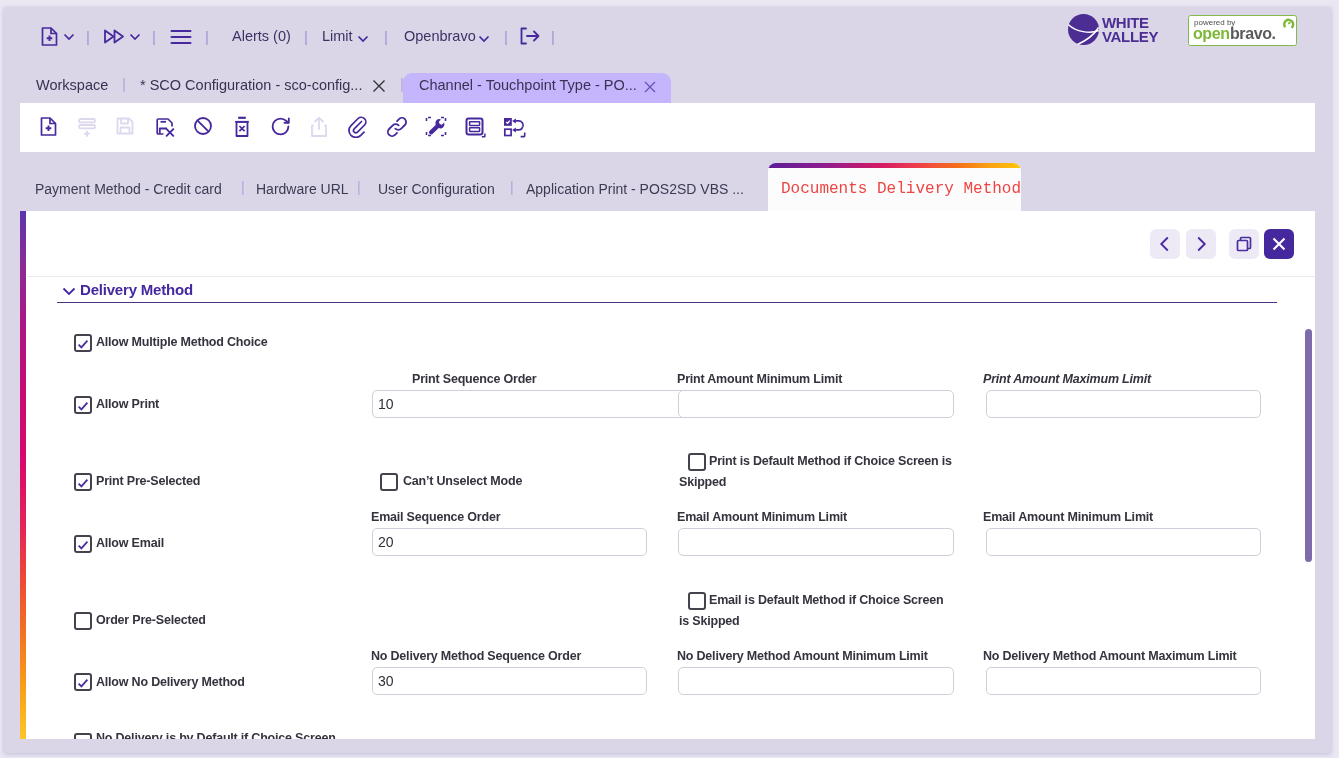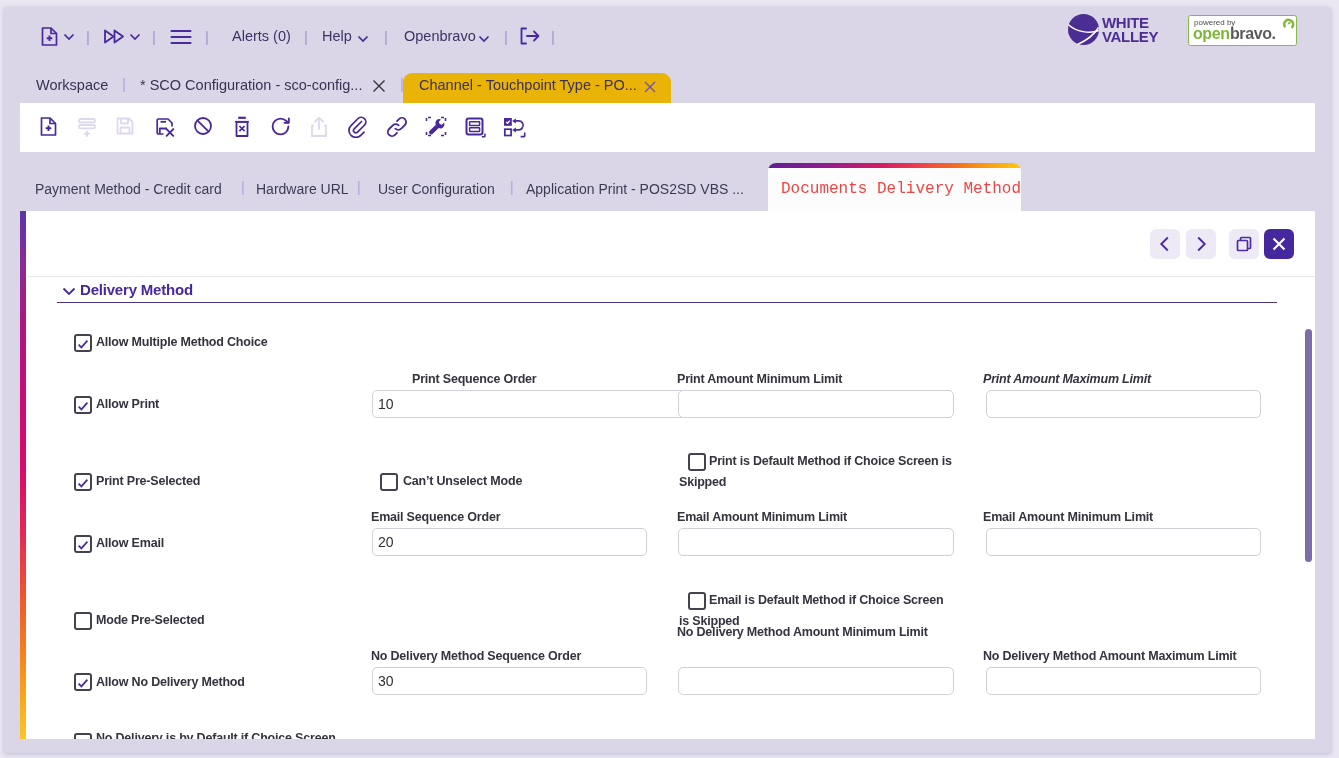--- a/index.html
+++ b/index.html
@@ -9,21 +9,21 @@
 .abs { position:absolute; }
 
 .menu { position:absolute; left:0; top:0; width:100%; height:58px; color:#3d3264; font-size:14.5px; }
 .menu .sep { position:absolute; top:21px; color:#a392d2; font-size:15px; }
 .mi { position:absolute; top:21px; }
 svg.ic { display:block; }
 
 .tabs { position:absolute; left:0; top:58px; width:100%; height:38px; font-size:14.5px; color:#3a3153; }
 .tabtxt { position:absolute; top:12px; white-space:nowrap; }
 .tabsep { position:absolute; top:10px; color:#b3a3dd; font-size:15px; }
-.activetab { position:absolute; left:399px; top:8px; width:268px; height:30px; background:#eab308; border-radius:9px 9px 0 0; }
+.activetab { position:absolute; left:399px; top:8px; width:268px; height:30px; background:#c4b5fd; border-radius:9px 9px 0 0; }
 
 .toolbar { position:absolute; left:16px; top:96px; width:1295px; height:49px; background:#ffffff; }
 .tb { position:absolute; top:13px; width:20px; height:22px; }
 .pill { position:absolute; left:1040px; top:5px; width:235px; height:38px; border:1px solid #5a35a5; border-radius:19px; color:#46297e; font-size:15px; text-align:center; line-height:36px; background:#fff; }
 
 .subtabs { position:absolute; left:0; top:145px; width:100%; height:59px; font-size:14px; color:#3b3b54; }
 .stt { position:absolute; top:29px; white-space:nowrap; }
 .stsep { position:absolute; top:27px; color:#b3a3dd; }
 .activesub { position:absolute; left:764px; top:11px; width:253px; height:48px; background:#fcfcfd; border-radius:8px 8px 0 0; overflow:hidden; }
 .activesub .grad { position:absolute; left:0; top:0; width:100%; height:5px;
@@ -80,21 +80,21 @@
     </span>
     <span class="sep" style="left:148px;">|</span>
     <span class="mi" style="left:166px; top:22px;">
       <svg class="ic" width="22" height="16" viewBox="0 0 22 16" fill="none" stroke="#47289d" stroke-width="2" stroke-linecap="round">
         <path d="M1.5 2 H20.5 M1.5 8 H20.5 M1.5 14 H20.5"></path>
       </svg>
     </span>
     <span class="sep" style="left:201px;">|</span>
     <span class="mi" style="left:228px;">Alerts (0)</span>
     <span class="sep" style="left:300px;">|</span>
-    <span class="mi" style="left:318px;">Help</span>
+    <span class="mi" style="left:318px;">Limit</span>
     <span class="mi" style="left:353px; top:28px;">
       <svg class="ic" width="12" height="8" viewBox="0 0 12 8" fill="none" stroke="#47289d" stroke-width="1.7">
           <path d="M1.5 1.5 L6 6 L10.5 1.5"></path>
         </svg>
     </span>
     <span class="sep" style="left:380px;">|</span>
     <span class="mi" style="left:400px;">Openbravo</span>
     <span class="mi" style="left:474px; top:28px;">
       <svg class="ic" width="12" height="8" viewBox="0 0 12 8" fill="none" stroke="#47289d" stroke-width="1.7">
           <path d="M1.5 1.5 L6 6 L10.5 1.5"></path>
@@ -326,26 +326,26 @@
     <div class="inp" style="left:658px; top:317px; width:276px;"></div>
     <div class="inp" style="left:966px; top:317px; width:275px;"></div>
     <div class="cb" style="left:54px; top:324px;">
         <svg width="14" height="14" viewBox="0 0 14 14" fill="none" stroke="#4b2da0" stroke-width="1.8">
           <path d="M2.6 7.6 L5.4 10.4 L11.4 3.6"></path>
         </svg>
       </div>
     <span class="cblab" style="left:76px; top:325px;">Allow Email</span>
 
     <div class="cb" style="left:54px; top:401px;"></div>
-    <span class="cblab" style="left:76px; top:402px;">Mode Pre-Selected</span>
+    <span class="cblab" style="left:76px; top:402px;">Order Pre-Selected</span>
     <div class="cb" style="left:668px; top:381px;"></div>
     <span class="wrap2" style="left:659px; top:379px; width:290px;"><span style="margin-left:30px;">Email is Default Method if Choice Screen</span><br>is Skipped</span>
 
     <span class="flab" style="left:351px; top:438px;">No Delivery Method Sequence Order</span>
-    <span class="flab" style="left:657px; top:414px;">No Delivery Method Amount Minimum Limit</span>
+    <span class="flab" style="left:657px; top:438px;">No Delivery Method Amount Minimum Limit</span>
     <span class="flab" style="left:963px; top:438px;">No Delivery Method Amount Maximum Limit</span>
     <div class="inp" style="left:352px; top:456px; width:275px;">30</div>
     <div class="inp" style="left:658px; top:456px; width:276px;"></div>
     <div class="inp" style="left:966px; top:456px; width:275px;"></div>
     <div class="cb" style="left:54px; top:462px;">
         <svg width="14" height="14" viewBox="0 0 14 14" fill="none" stroke="#4b2da0" stroke-width="1.8">
           <path d="M2.6 7.6 L5.4 10.4 L11.4 3.6"></path>
         </svg>
       </div>
     <span class="cblab" style="left:76px; top:464px;">Allow No Delivery Method</span>

